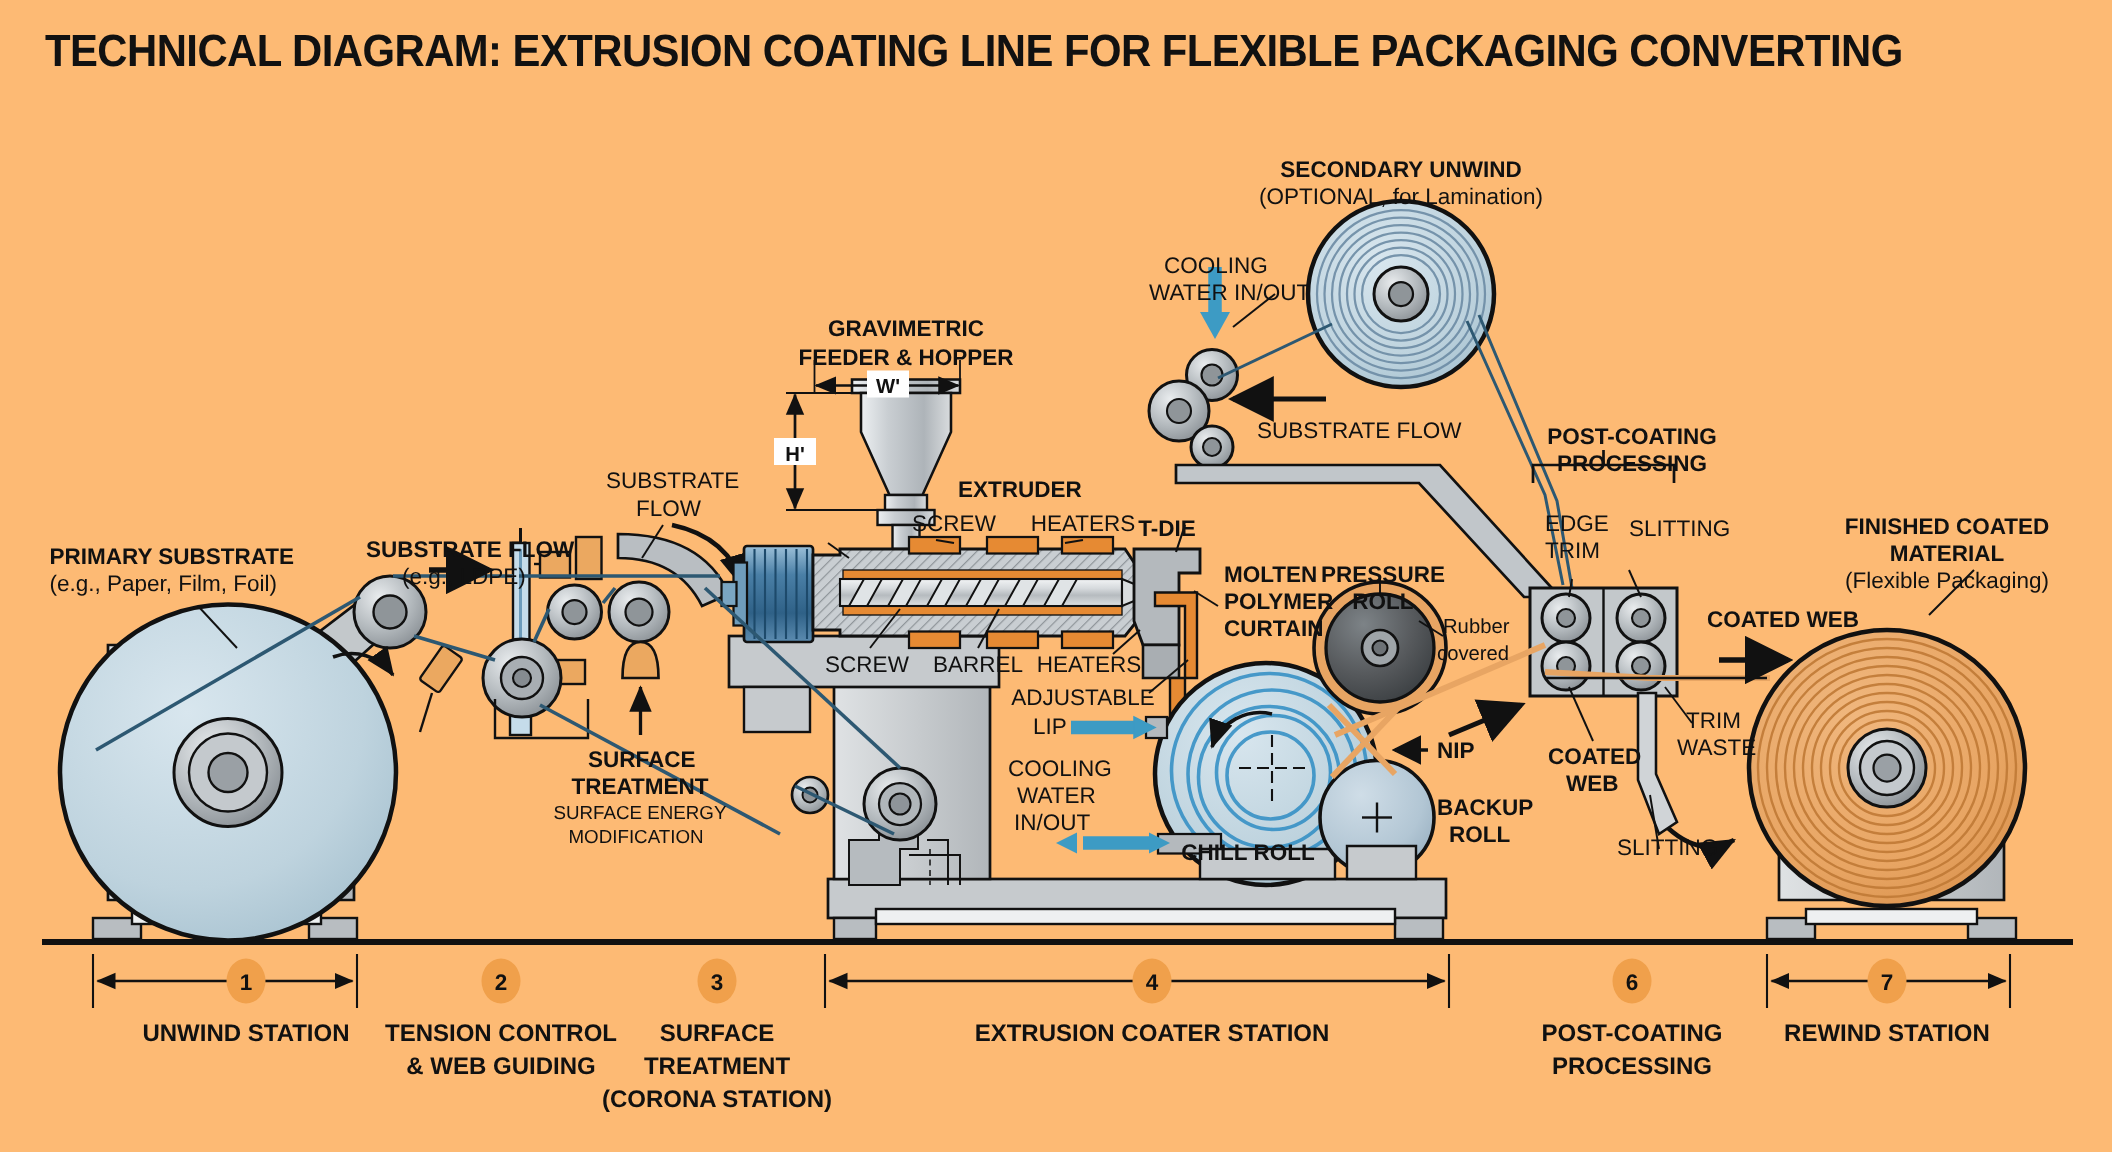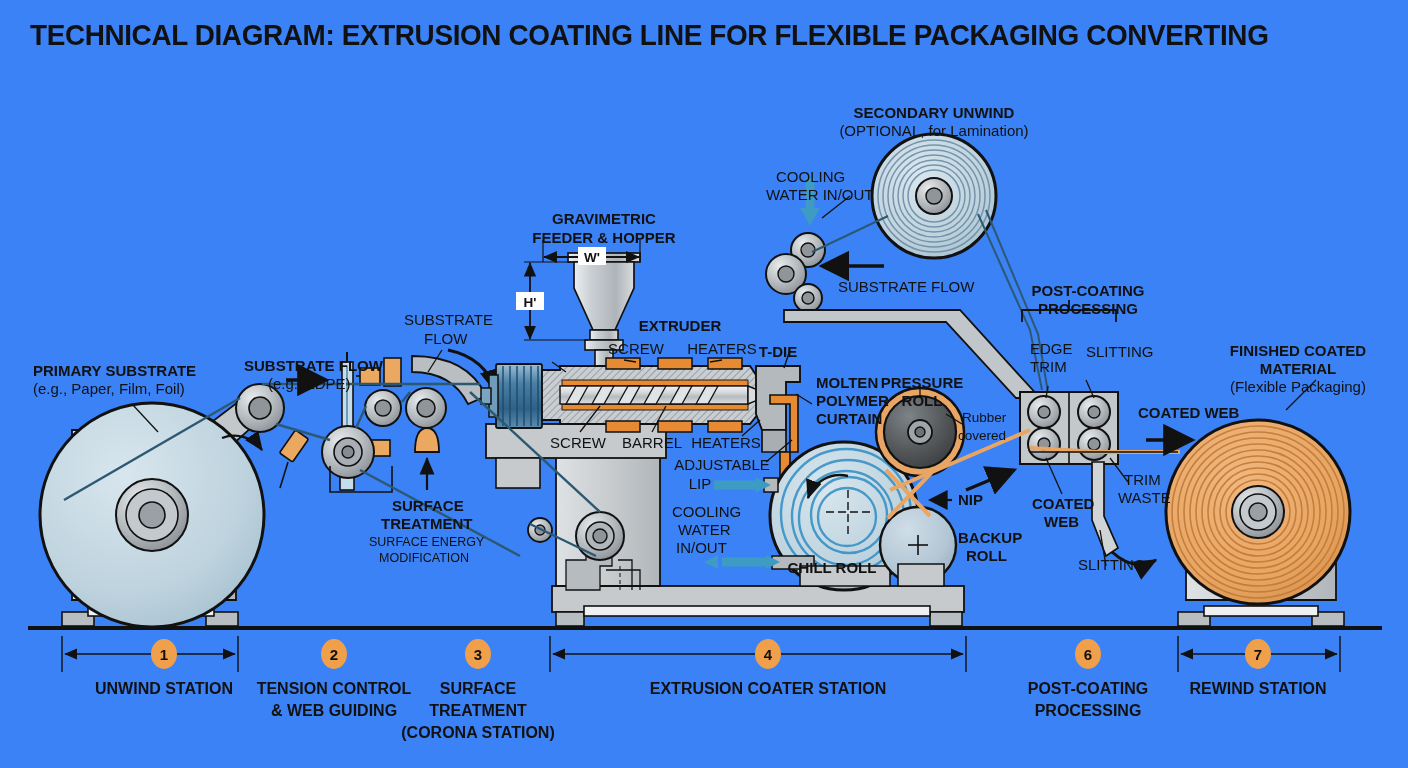--- a/index.html
+++ b/index.html
@@ -1,18 +1,18 @@
 <!DOCTYPE html>
 <html><head>
 <meta charset="utf-8">
 <title>Technical Diagram</title>
 <style>
   html,body{margin:0;padding:0;background:#ffffff;}
   body{width:1408px;height:768px;overflow:hidden;font-family:"Liberation Sans",sans-serif;}
-  #stage{position:relative;width:1408px;height:768px;background:#3b82f6;}
+  #stage{position:relative;width:1408px;height:768px;background:#fdba74;}
   #diagram{position:absolute;left:0;top:0;}
   .ttl{
     position:absolute;left:30px;top:18px;
     font-family:"Liberation Sans",sans-serif;
     font-weight:bold;font-size:30px;letter-spacing:-0.4px;
     color:#111;transform:scaleX(0.93);transform-origin:left center;
     white-space:nowrap;
   }
   text{font-family:"Liberation Sans",sans-serif;}
   .lb{font-size:15px;fill:#111;}

